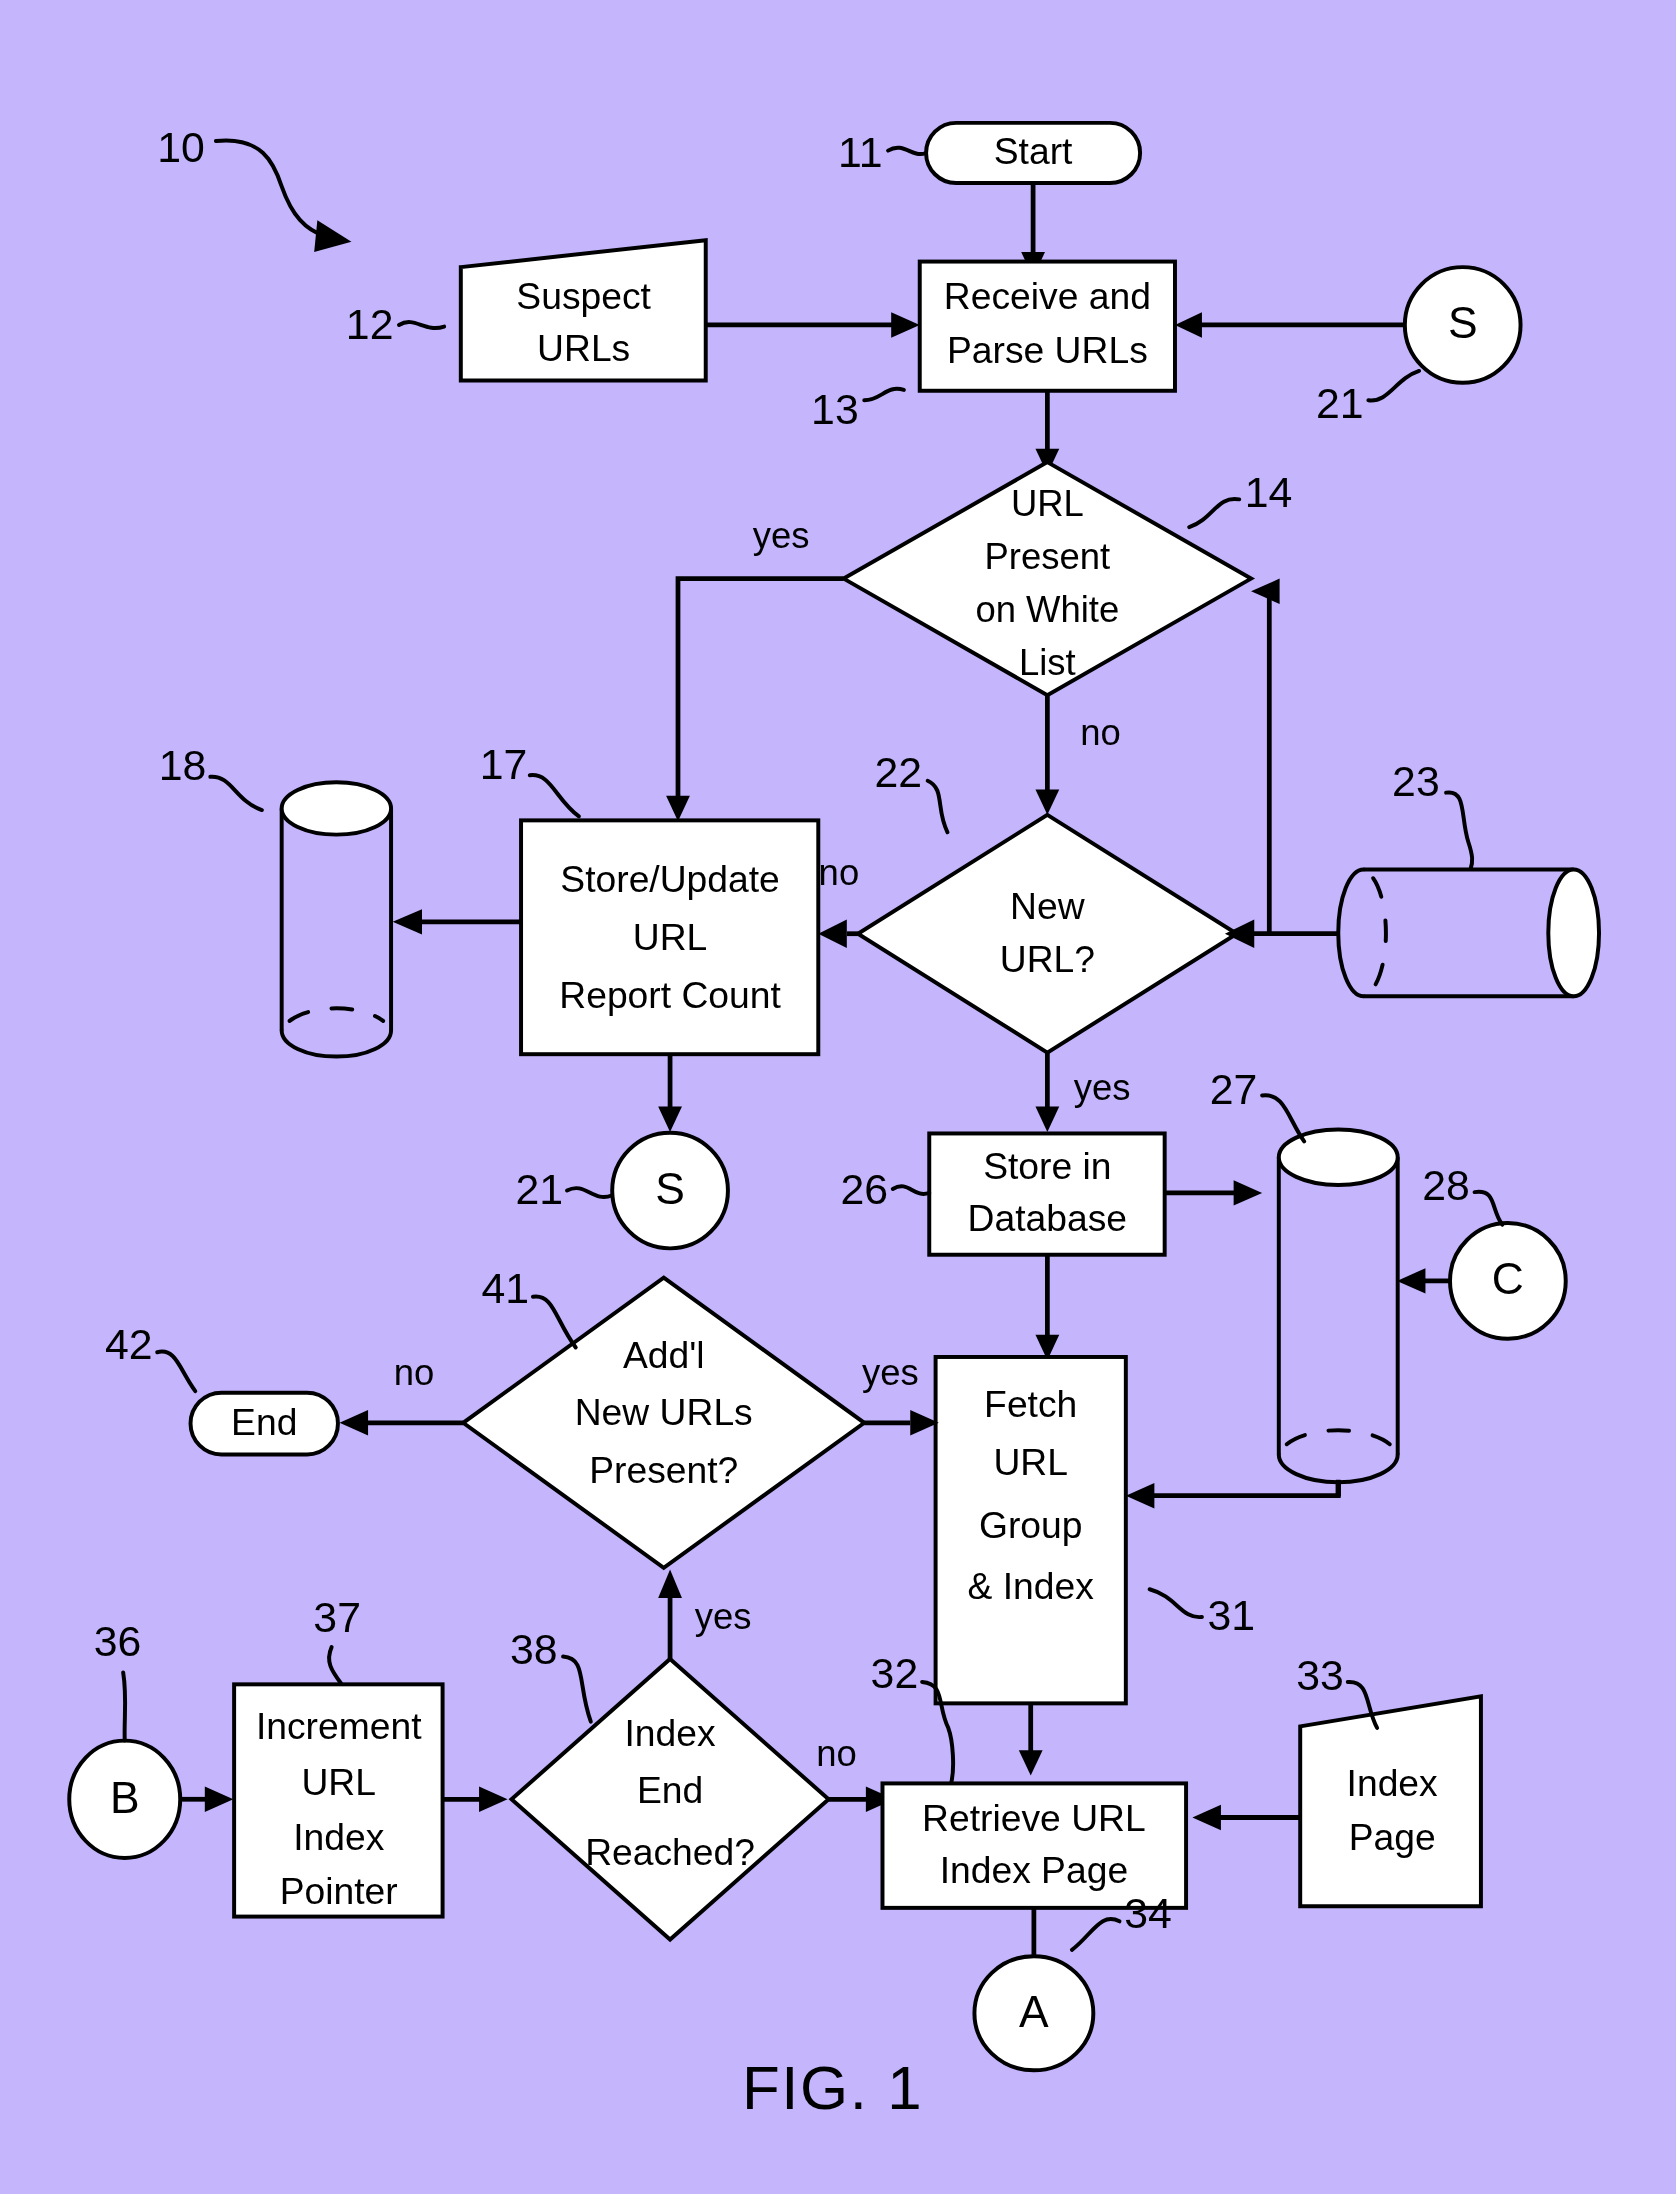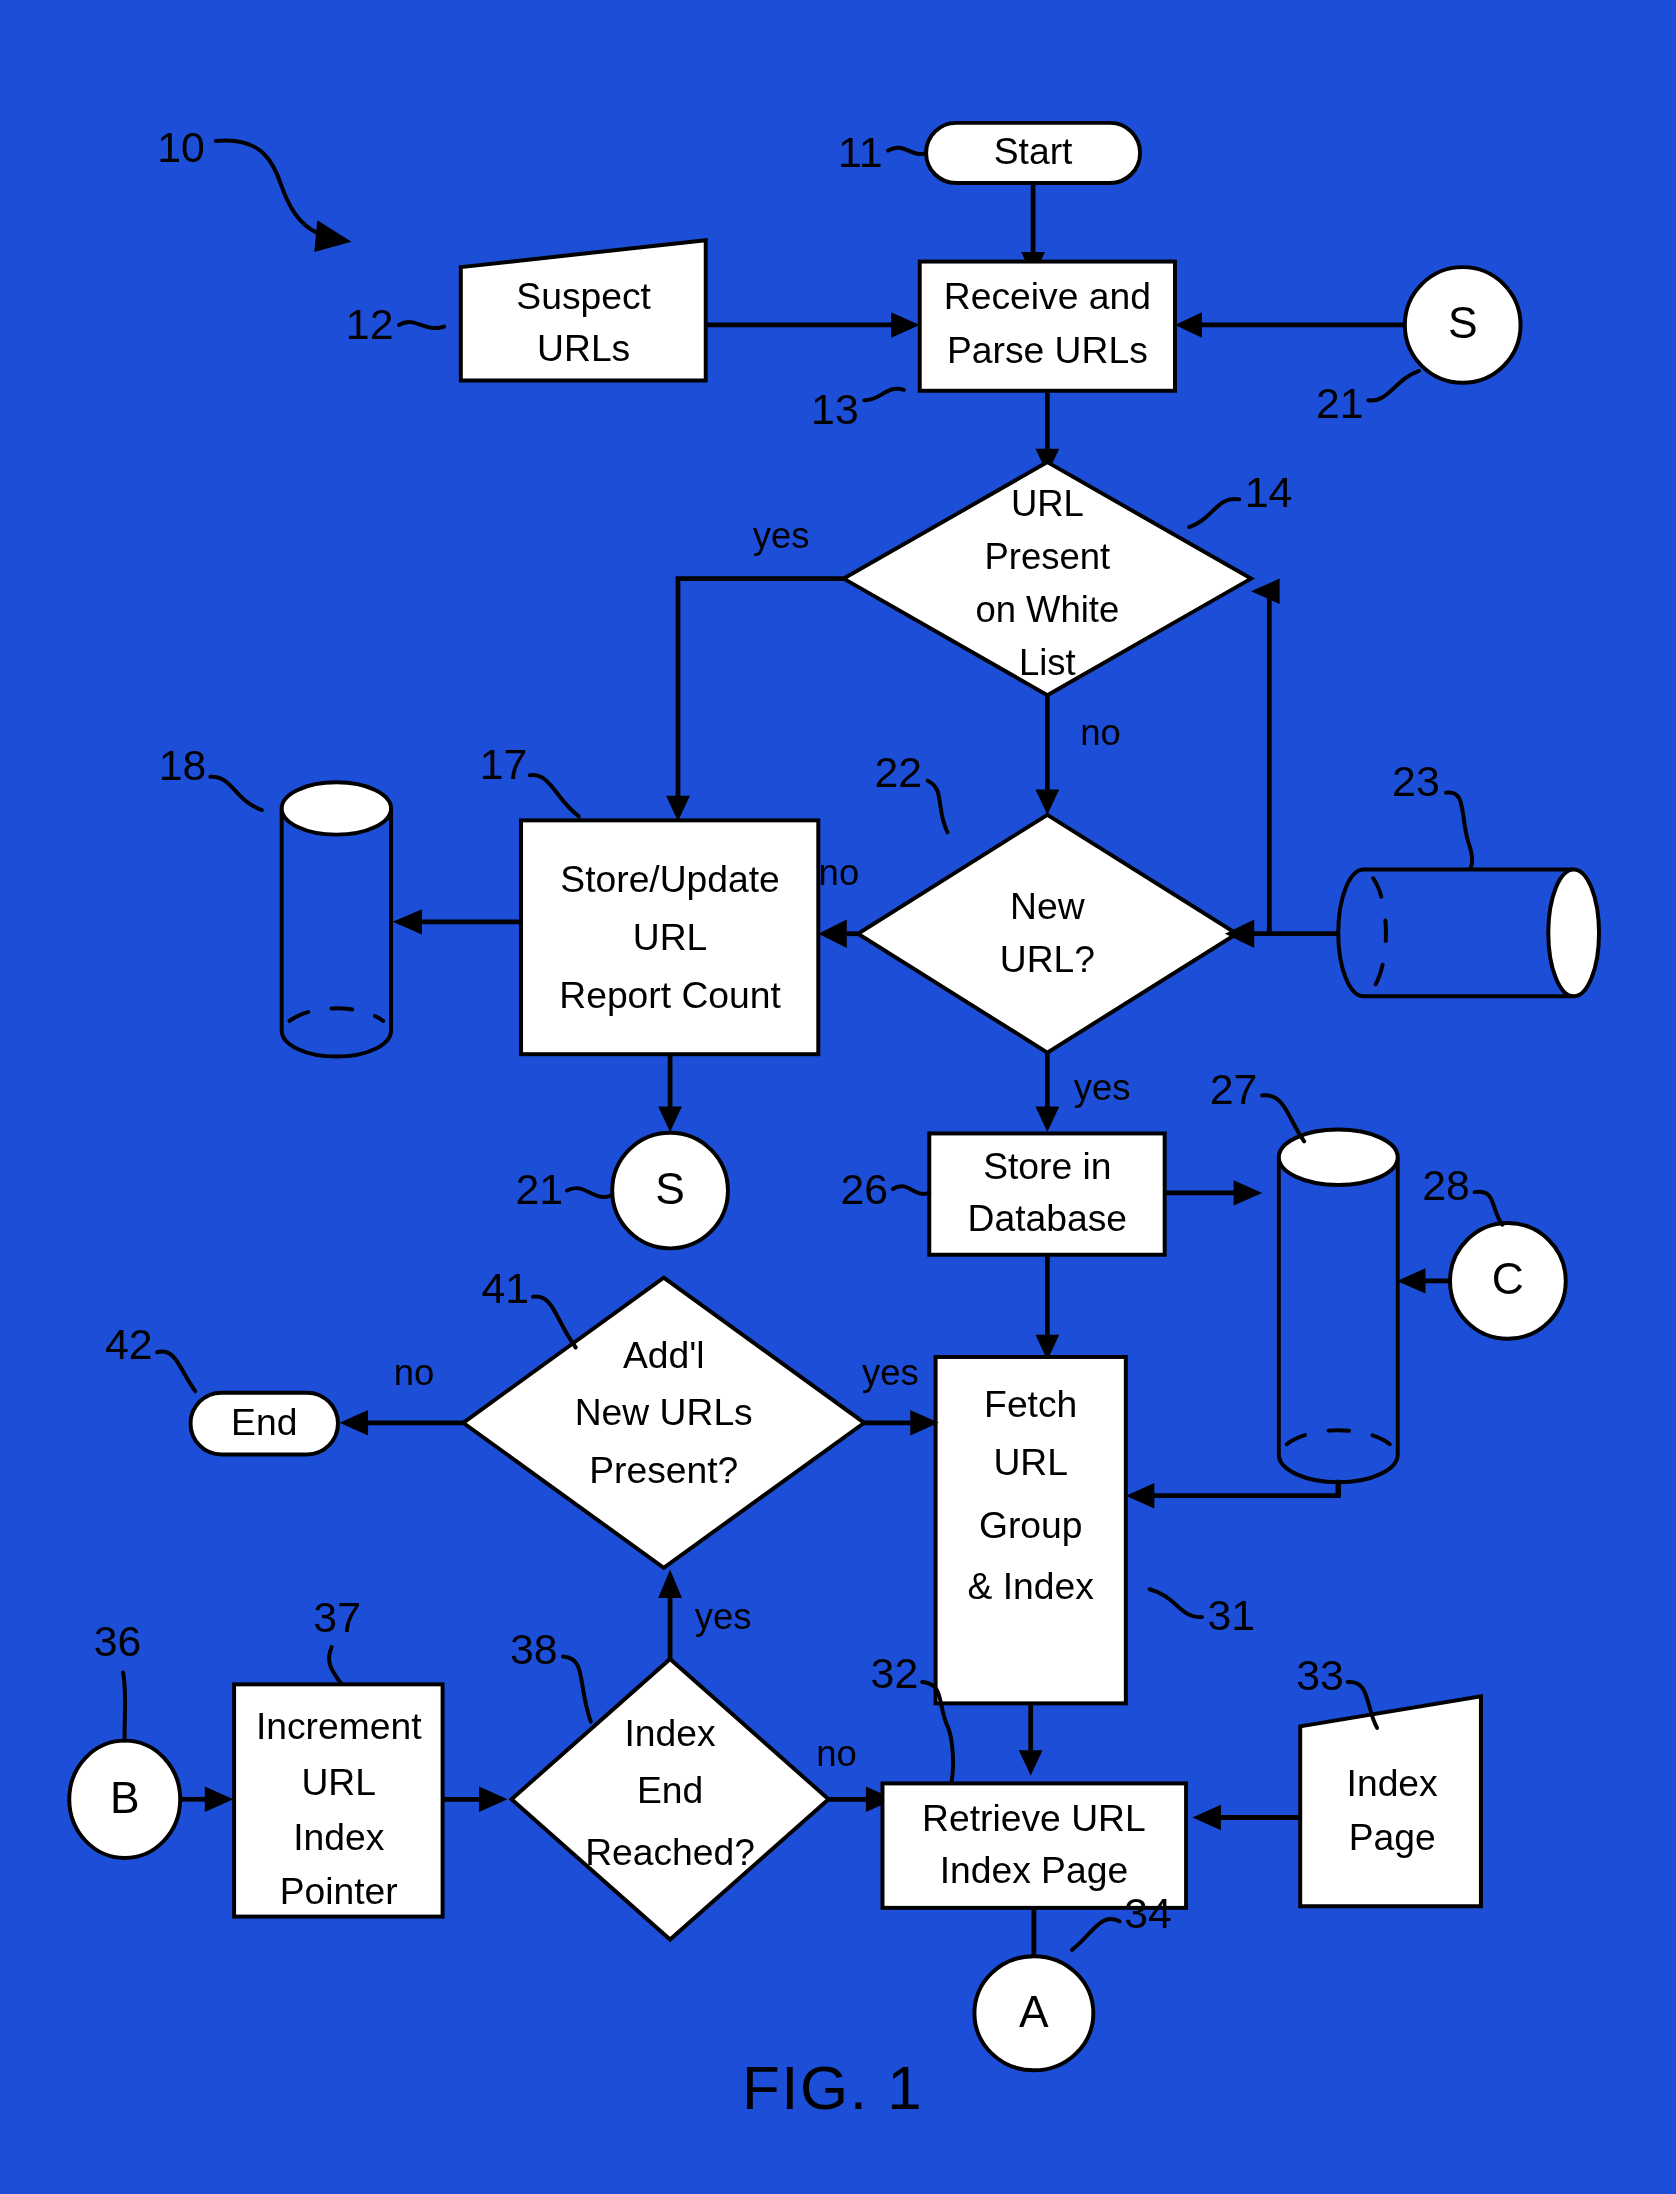--- a/index.html
+++ b/index.html
@@ -4,21 +4,21 @@
 <style>
   html, body {
     margin: 0;
     padding: 0;
     background: #ffffff;
   }
   #page {
     position: relative;
     width: 1677px;
     height: 2194px;
-    background: #1d4ed8;
+    background: #c4b5fd;
     overflow: hidden;
     font-family: "Liberation Sans", sans-serif;
   }
   svg#figure {
     display: block;
     width: 1677px;
     height: 2194px;
   }
   .shape {
     fill: #ffffff;

